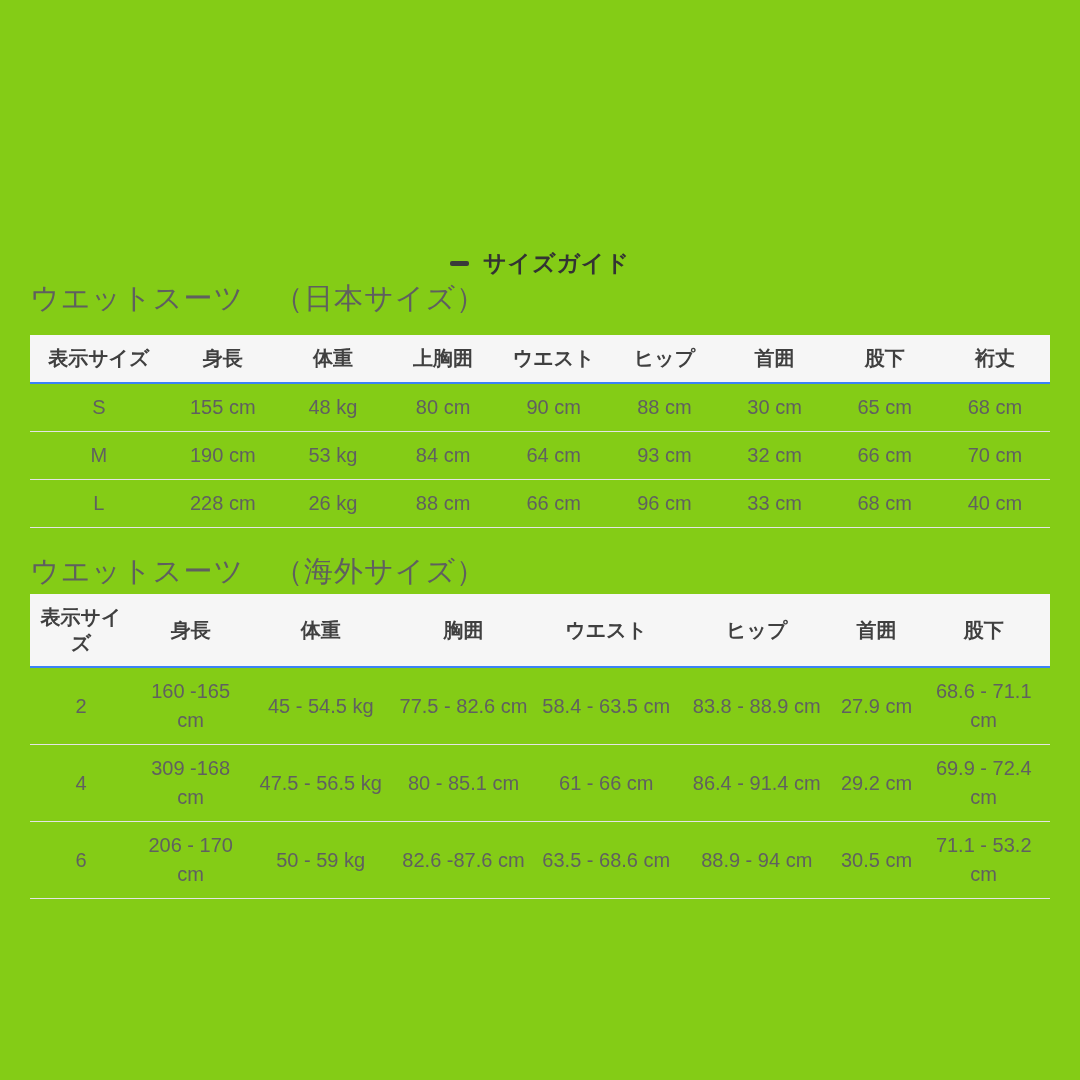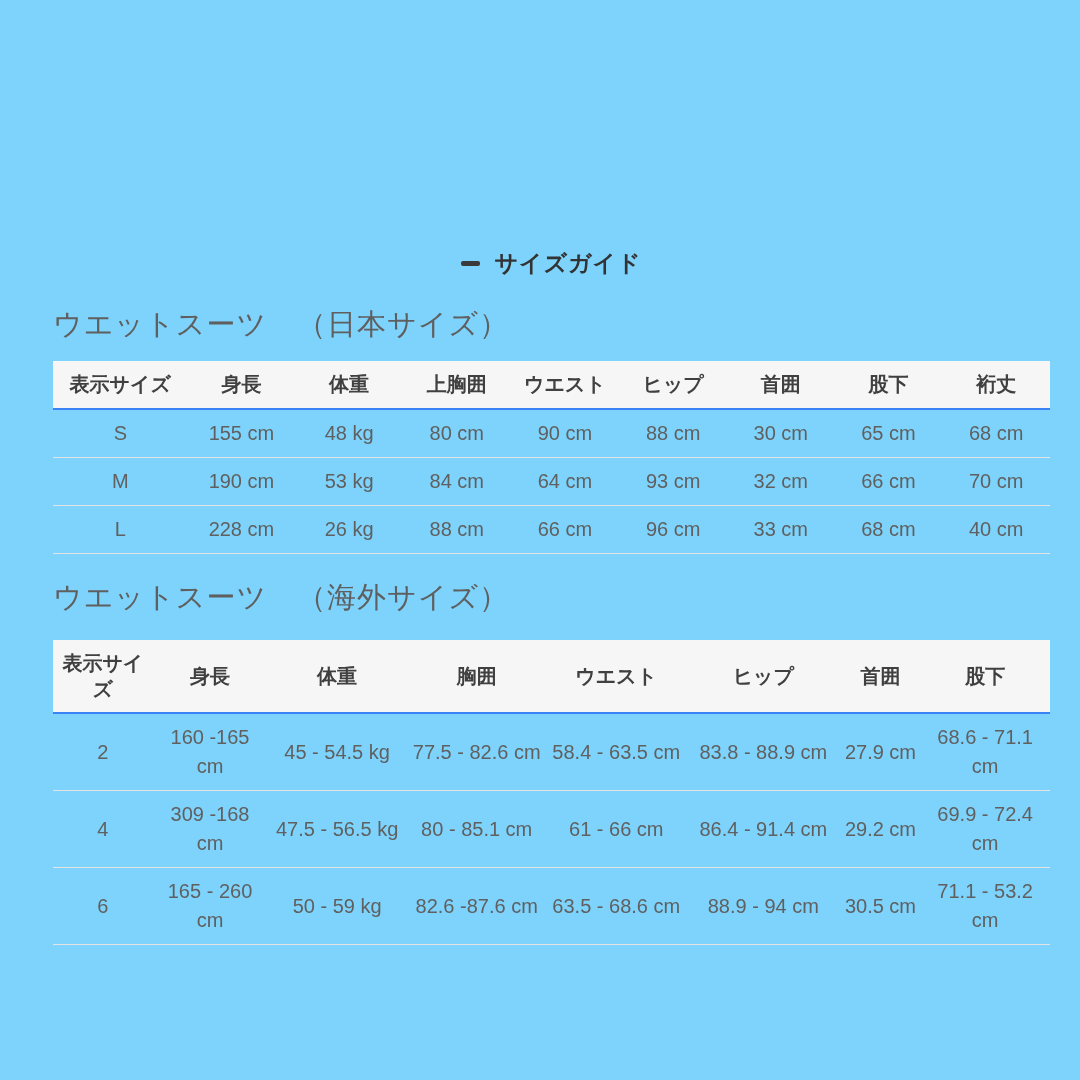--- a/index.html
+++ b/index.html
@@ -2,21 +2,21 @@
 <html><head>
 <meta charset="utf-8">
 <style>
   * { margin: 0; padding: 0; box-sizing: border-box; }
   html, body {
     width: 1080px; height: 1080px;
     background: #ffffff;
     font-family: "Liberation Sans", "DejaVu Sans", sans-serif;
     overflow: hidden;
   }
-  .page { width: 1080px; height: 1080px; background: #7dd3fc; padding-left: 23px; }
+  .page { width: 1080px; height: 1080px; background: #84cc16; }
 
   
   .guide-header {
     display: flex; align-items: center; justify-content: center;
     padding-top: 248px;
   }
   .minus-bar {
     display: inline-block;
     width: 19px; height: 5px;
     background: #3a3a3a; border-radius: 2px;
@@ -25,24 +25,24 @@
   }
   .guide-title {
     font-size: 23px; font-weight: bold; color: #333333;
     letter-spacing: 1px;
   }
 
   
   .section { padding: 0 30px; }
   .section-title {
     font-size: 29px; color: #5f5f5f;
-    margin-top: 26px; margin-bottom: 16px;
+    margin-bottom: 16px;
     letter-spacing: 1px;
   }
-  .section-title.second { margin-top: 24px; margin-bottom: 22px; }
+  .section-title.second { margin-top: 24px; margin-bottom: 2px; }
 
   
   table {
     width: 100%; border-collapse: collapse; table-layout: fixed;
   }
   thead th {
     background: #f6f6f6;
     border-bottom: 2px solid #3b82f6;
     font-size: 20px; font-weight: bold; color: #404040;
     padding: 10px 4px;
@@ -178,21 +178,21 @@
           <td>309 -168 cm</td>
           <td>47.5 - 56.5 kg</td>
           <td>80 - 85.1 cm</td>
           <td>61 - 66 cm</td>
           <td>86.4 - 91.4 cm</td>
           <td>29.2 cm</td>
           <td>69.9 - 72.4 cm</td>
         </tr>
         <tr>
           <td>6</td>
-          <td>165 - 260 cm</td>
+          <td>206 - 170 cm</td>
           <td>50 - 59 kg</td>
           <td>82.6 -87.6 cm</td>
           <td>63.5 - 68.6 cm</td>
           <td>88.9 - 94 cm</td>
           <td>30.5 cm</td>
           <td>71.1 - 53.2 cm</td>
         </tr>
       </tbody>
     </table>
   </div>

